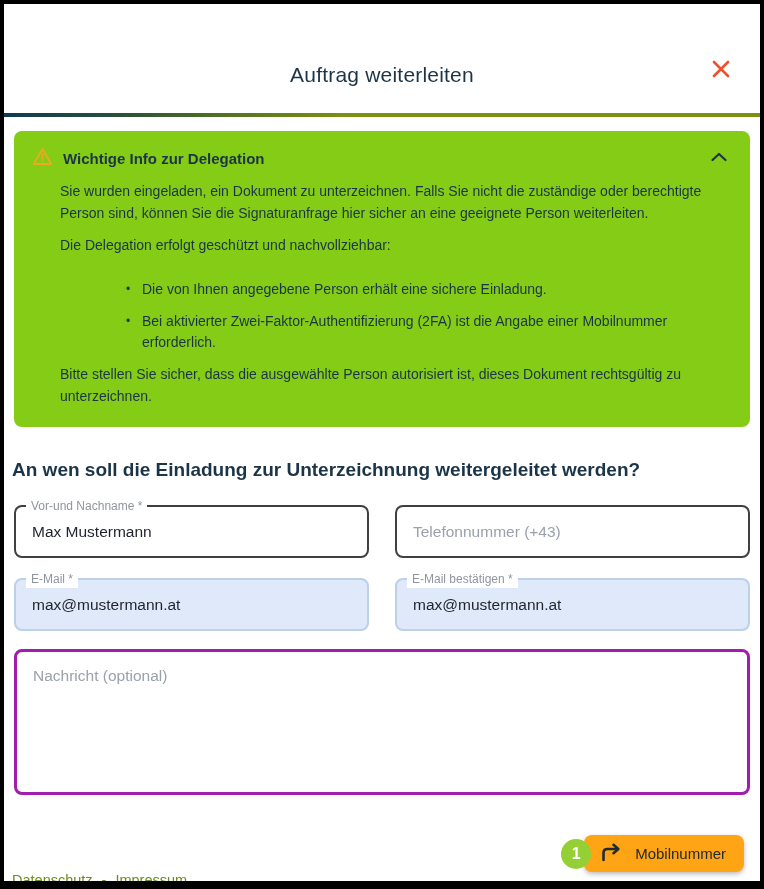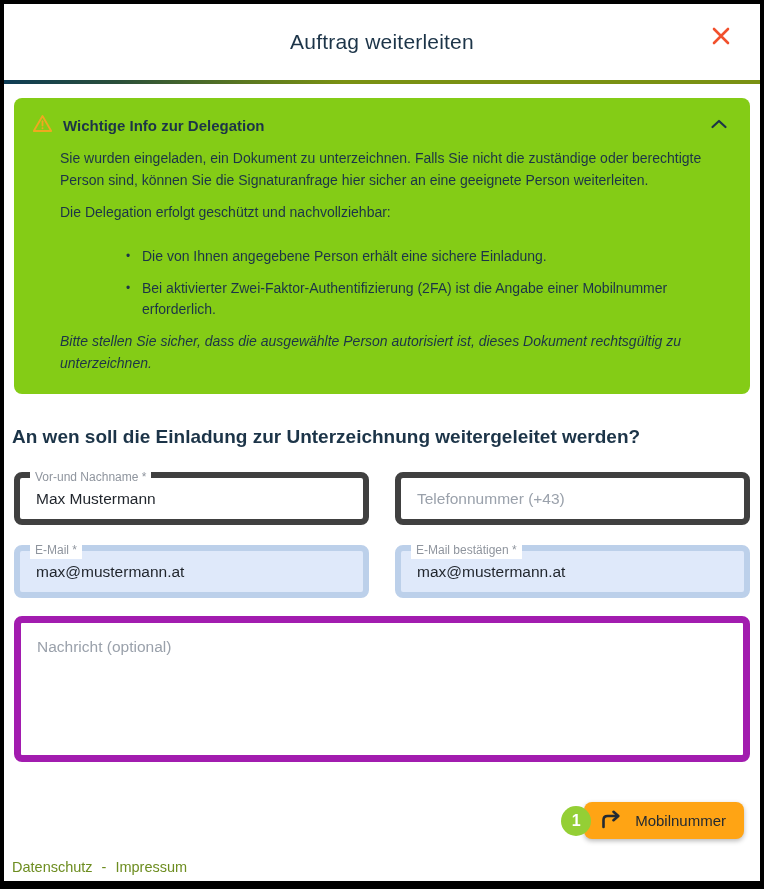--- a/index.html
+++ b/index.html
@@ -19,20 +19,21 @@
     overflow: hidden;
   }
   
   .dialog-header {
     position: relative;
     height: 76px;
     display: flex;
     align-items: center;
     justify-content: center;
     flex: 0 0 auto;
+    margin-top: 33px;
   }
   .dialog-title {
     font-size: 21px;
     font-weight: 500;
     letter-spacing: 0.2px;
     color: #1c3448;
   }
   .close-btn {
     position: absolute;
     right: 24px;
@@ -98,41 +99,41 @@
   }
   .info-body ul li::before {
     content: "•";
     position: absolute;
     left: 0;
     top: 0;
     font-size: 12px;
     line-height: 21px;
     color: #1c3448;
   }
-  .info-closing { margin-top: 14px; font-style: italic; }
+  .info-closing { margin-top: 14px; }
   
   .form-heading {
     margin: 32px 10px 0 8px;
     font-size: 19px;
     font-weight: 700;
     color: #1c3448;
     flex: 0 0 auto;
   }
   .form-grid {
     margin: 24px 10px 0 10px;
     display: grid;
     grid-template-columns: 1fr 1fr;
     column-gap: 26px;
     row-gap: 20px;
     flex: 0 0 auto;
   }
   .field {
     position: relative;
     height: 53px;
-    border: 6px solid #404040;
+    border: 2px solid #404040;
     border-radius: 8px;
     background: #ffffff;
     display: flex;
     align-items: center;
   }
   .field.filled-email {
     background: #dfe9fa;
     border-color: #bcd0ea;
   }
   .field-label {
@@ -158,21 +159,21 @@
     color: #1f242b;
   }
   .field input::placeholder { color: #9aa1ab; opacity: 1; }
   .message-area {
     margin: 18px 10px 0 10px;
     flex: 0 0 auto;
   }
   .message-area textarea {
     width: 100%;
     height: 146px;
-    border: 7px solid #a21caf;
+    border: 3px solid #a21caf;
     border-radius: 8px;
     resize: none;
     outline: none;
     padding: 15px 16px;
     font-family: "Liberation Sans", "DejaVu Sans", sans-serif;
     font-size: 15.5px;
     color: #1f242b;
     background: #ffffff;
   }
   .message-area textarea::placeholder { color: #9aa1ab; opacity: 1; }

